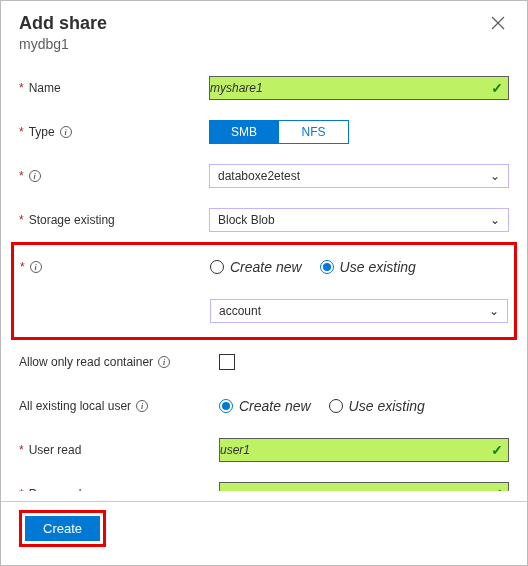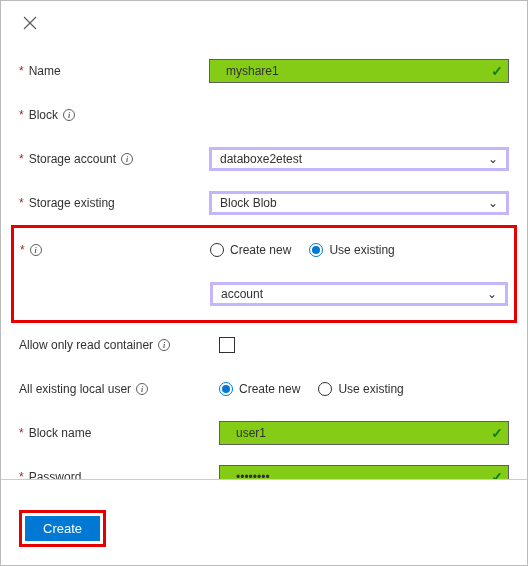--- a/index.html
+++ b/index.html
@@ -50,38 +50,39 @@
     color: #605e5c;
     font-style: italic;
     font-family: Georgia, serif;
     font-weight: bold;
   }
   .field-col { flex: 1; display: flex; align-items: center; gap: 6px; }
   .text-input {
     flex: 1;
     height: 24px;
     border: 1px solid #605e5c;
-    padding: 0 24px 0 16px;
+    padding: 0 24px 0 0;
     font-size: 12px;
     color: #323130;
-    background: #84cc16;
+    background: #bef264;
+    font-style: italic;
   }
   .input-wrap { position: relative; flex: 1; display: flex; }
   .valid-tick {
     position: absolute;
     right: 6px; top: 50%;
     transform: translateY(-50%);
     color: #107c10;
     font-size: 14px;
     font-weight: bold;
   }
   .dropdown {
     flex: 1;
     height: 24px;
-    border: 3px solid #c4b5fd;
+    border: 1px solid #c4b5fd;
     padding: 0 8px;
     font-size: 12px;
     background: #fff;
     display: flex;
     align-items: center;
     justify-content: space-between;
     cursor: pointer;
   }
   .chev { font-size: 12px; color: #323130; }
   .tabs { display: flex; }
@@ -101,38 +102,38 @@
     align-items: center; justify-content: center;
     cursor: pointer;
   }
   .radio.sel { border-color: #0078d4; }
   .radio.sel::after {
     content: "";
     width: 8px; height: 8px;
     background: #0078d4;
     border-radius: 50%;
   }
-  .radio-label { font-size: 12px; margin-right: 12px; }
+  .radio-label { font-size: 14px; margin-right: 12px; font-style: italic; }
   .checkbox {
     width: 16px; height: 16px;
     border: 1px solid #323130;
     background: #fff;
     cursor: pointer;
   }
   .highlight-box {
     border: 3px solid #e60000;
     margin: 6px -8px 6px -8px;
     padding: 6px 6px 10px 6px;
   }
   .highlight-box .row { padding: 2px 0; }
   .footer {
     position: absolute;
     left: 0; right: 0; bottom: 0;
     border-top: 1px solid #ccc;
-    padding: 30px 18px 18px 18px;
+    padding: 8px 18px 18px 18px;
     background: #fff;
   }
   .create-wrap {
     display: inline-block;
     border: 3px solid #e60000;
     padding: 3px;
   }
   .create-btn {
     background: #0078d4;
     color: #fff;
@@ -140,20 +141,24 @@
     font-size: 13px;
     padding: 5px 18px;
     cursor: pointer;
   }
 </style>
 </head>
 <body>
 
 <div class="panel">
   <div class="header">
+    <div>
+      <div class="title">Add share</div>
+      <div class="subtitle">mydbg1</div>
+    </div>
     <div class="close">
       <svg viewBox="0 0 14 14">
           <line x1="1" y1="1" x2="13" y2="13" stroke="#605e5c" stroke-width="1.2"></line>
           <line x1="13" y1="1" x2="1" y2="13" stroke="#605e5c" stroke-width="1.2"></line>
         </svg>
     </div>
   </div>
 
   <div class="form">
 
@@ -166,29 +171,34 @@
         <div class="input-wrap">
           <input class="text-input" value="myshare1" style="">
           <span class="valid-tick">✓</span>
         </div>
       </div>
     </div>
 
     <div class="row spaced">
       <div class="label-col">
         <span class="req">*</span>
-        <span>Block</span>
+        <span>Type</span>
         <span class="info-icon">i</span>
       </div>
+      <div class="field-col">
+        <div class="tabs">
+          <div class="tab active">SMB</div>
+          <div class="tab inactive">NFS</div>
+        </div>
+      </div>
     </div>
 
     <div class="row spaced">
       <div class="label-col">
         <span class="req">*</span>
-        <span>Storage account</span>
         <span class="info-icon">i</span>
       </div>
       <div class="field-col">
         <div class="dropdown">
           <span>databoxe2etest</span>
           <span class="chev">⌄</span>
         </div>
       </div>
     </div>
 
@@ -248,21 +258,21 @@
         <span class="radio sel"></span>
         <span class="radio-label">Create new</span>
         <span class="radio"></span>
         <span class="radio-label">Use existing</span>
       </div>
     </div>
 
     <div class="row spaced">
       <div class="label-col" style="width:200px">
         <span class="req">*</span>
-        <span>Block name</span>
+        <span>User read</span>
       </div>
       <div class="field-col">
         <div class="input-wrap">
           <input class="text-input" value="user1" style="">
           <span class="valid-tick">✓</span>
         </div>
       </div>
     </div>
 
     <div class="row spaced">

